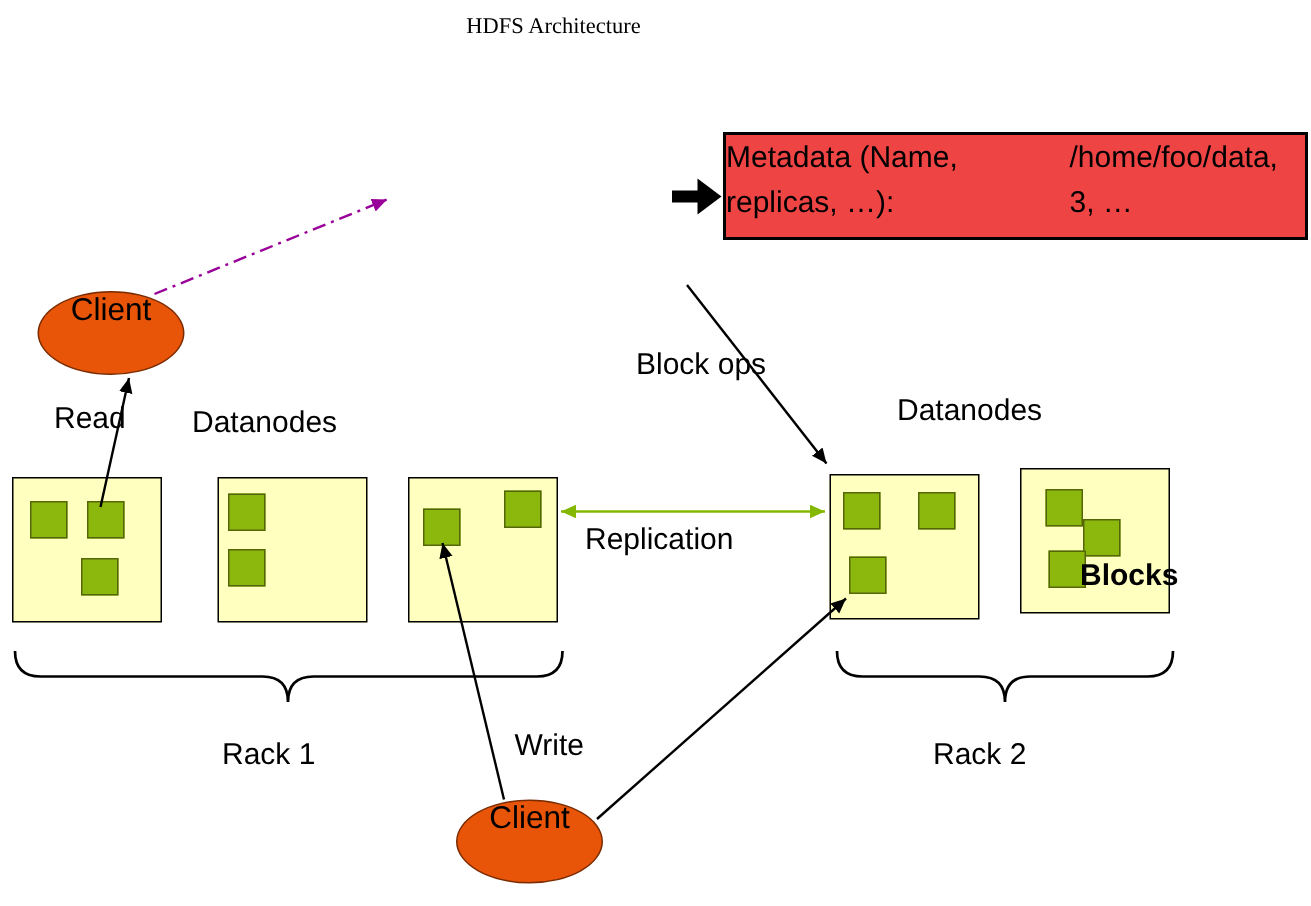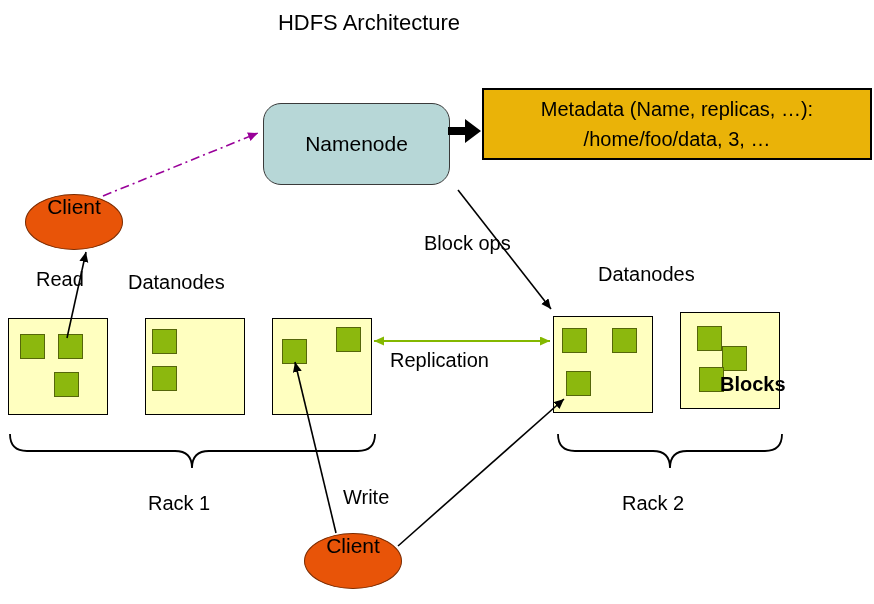--- a/index.html
+++ b/index.html
@@ -16,35 +16,35 @@
     position:relative;
     width:874px;height:604px;
     background:#ffffff;
     font-family:"Liberation Sans", sans-serif;
     color:#000;
     overflow:hidden;
   }
   .abs{position:absolute;}
   .title{
     left:0;top:10px;width:738px;text-align:center;
-    font-size:22px;z-index:6;
+    font-size:15px;z-index:6;font-family:Liberation Serif, serif;
   }
   .label{font-size:20px;z-index:6;white-space:nowrap;}
   .namenode{
     left:263px;top:103px;width:185px;height:80px;
     background:var(--namenode-fill,#b7d7d7);
     border:1.5px solid #3a3a3a;border-radius:18px;
     display:flex;align-items:center;justify-content:center;
     font-size:21px;z-index:2;
   }
   .metadata-box{
     left:482px;top:88px;width:386px;height:68px;
-    background:#eab308;border:2px solid #000;
-    display:flex;flex-direction:column;justify-content:center;
-    text-align:center;font-size:20px;line-height:30px;z-index:2;
+    background:#ef4444;border:2px solid #000;
+    display:flex;flex-direction:row;justify-content:center;
+    font-size:20px;line-height:30px;z-index:2;
   }
   .client{
     width:96px;height:54px;border-radius:50%;
     background:var(--client-fill,#e85408);
     border:1.5px solid #7a2b00;
     display:flex;justify-content:center;
     font-size:21px;z-index:4;
   }
   .client-top{left:25px;top:194px;}
   .client-bottom{left:304px;top:533px;}
@@ -96,23 +96,20 @@
     <line class="arrow-line" x1="398" y1="546" x2="564" y2="399" marker-end="url(#ah-black)"></line>
 
     <line x1="374" y1="341" x2="550" y2="341" stroke="#84b800" stroke-width="1.8" marker-start="url(#ah-green-s)" marker-end="url(#ah-green-e)"></line>
 
     <path class="brace" d="M 10,434 Q 10,451 27,451 L 175,451 Q 192,451 192,468 Q 192,451 209,451 L 358,451 Q 375,451 375,434"></path>
     <path class="brace" d="M 558,434 Q 558,451 575,451 L 653,451 Q 670,451 670,468 Q 670,451 687,451 L 765,451 Q 782,451 782,434"></path>
   </svg>
 
   <div class="abs title">HDFS Architecture</div>
 
-  <div class="abs namenode">
-    <span>Namenode</span>
-  </div>
 
   <div class="abs metadata-box">
     <div>Metadata (Name, replicas, …):</div>
     <div>/home/foo/data, 3, …</div>
   </div>
 
   <div class="abs client client-top">
     <span>Client</span>
   </div>
   <div class="abs client client-bottom">

